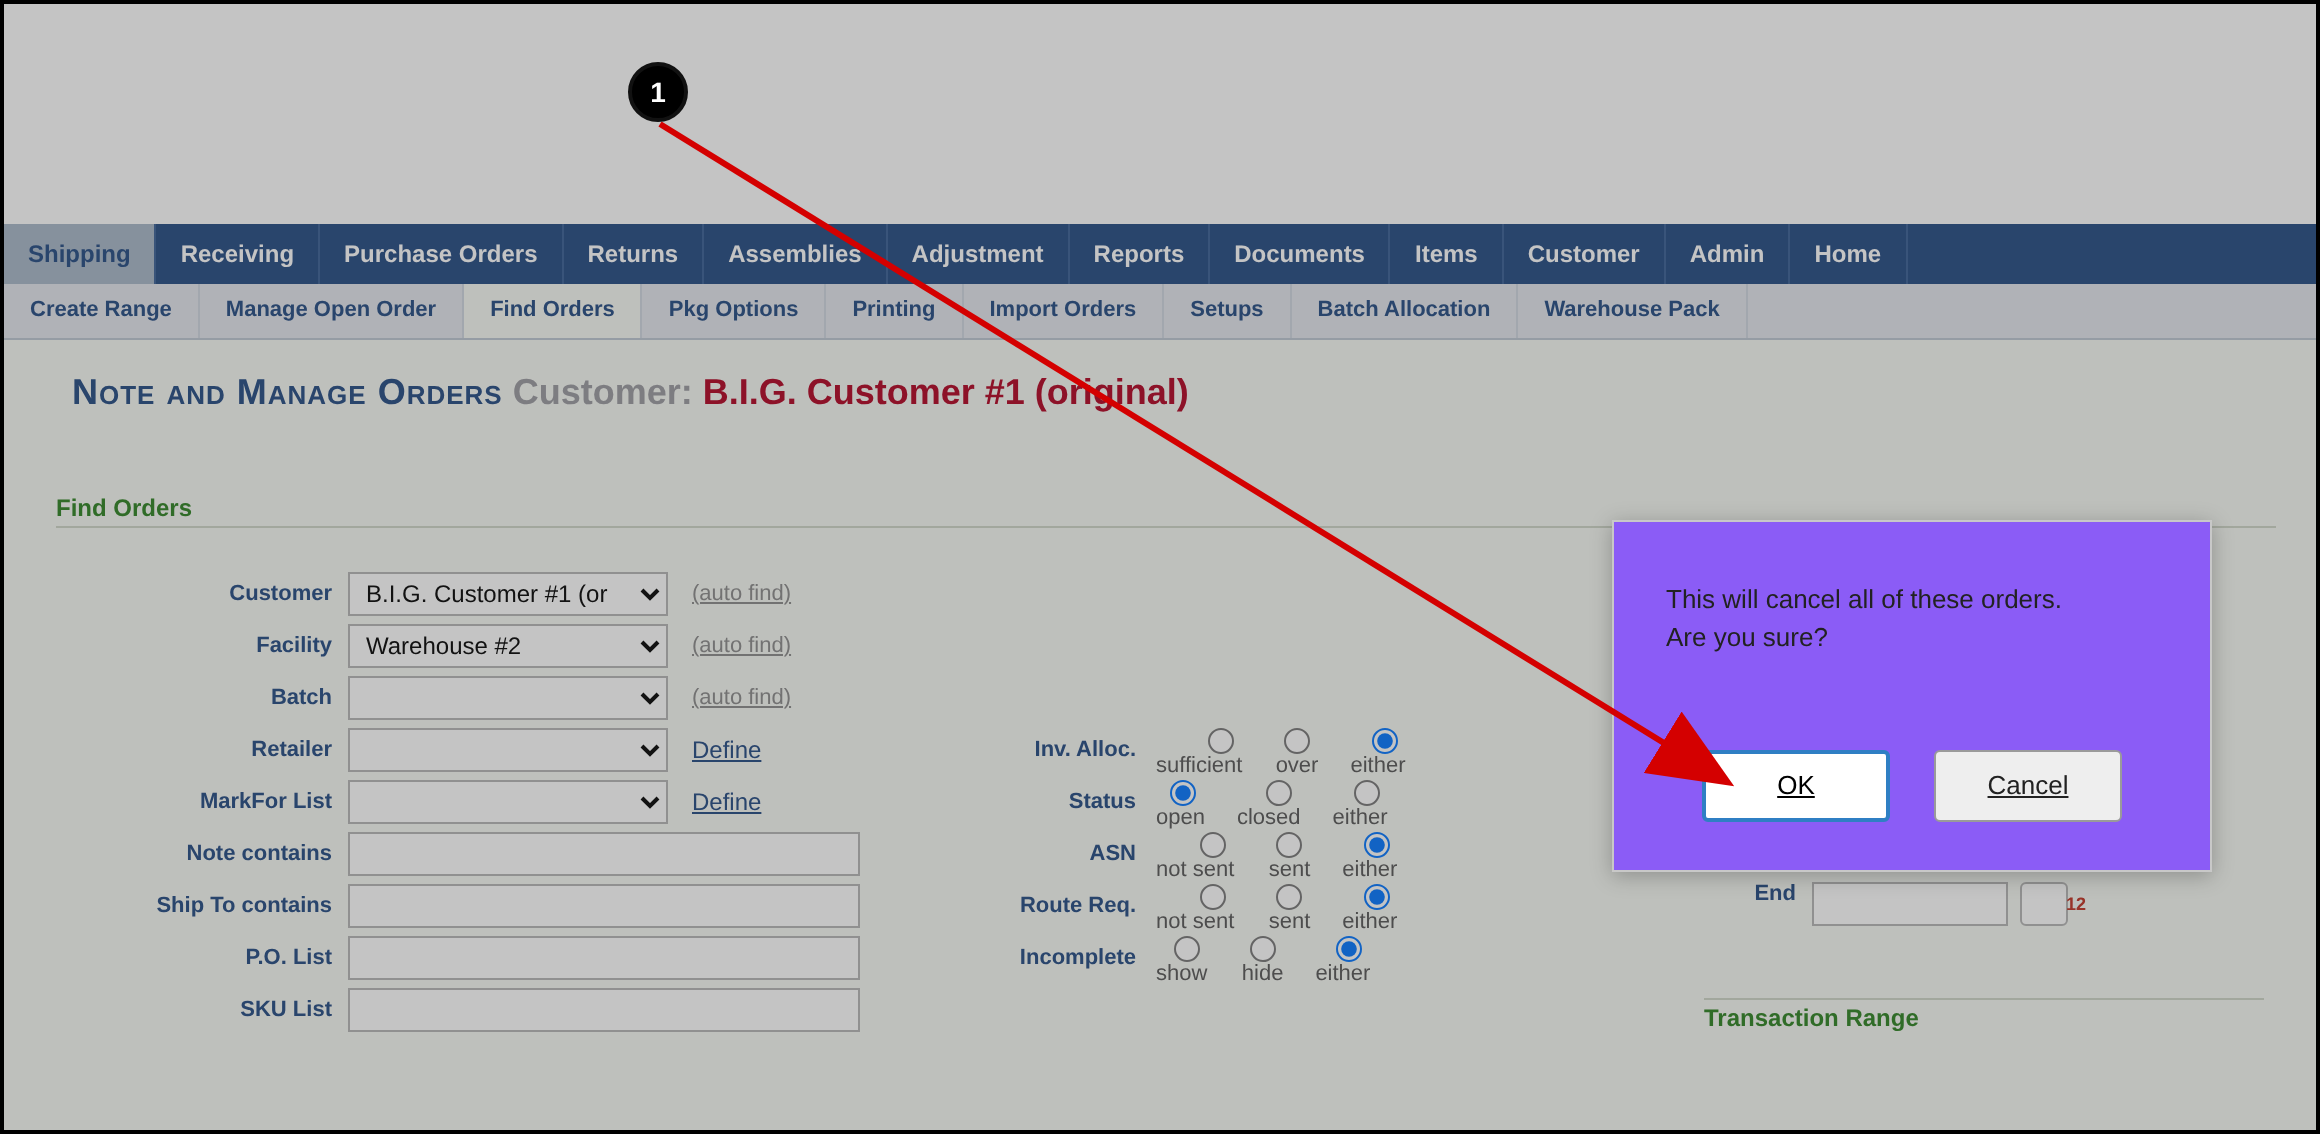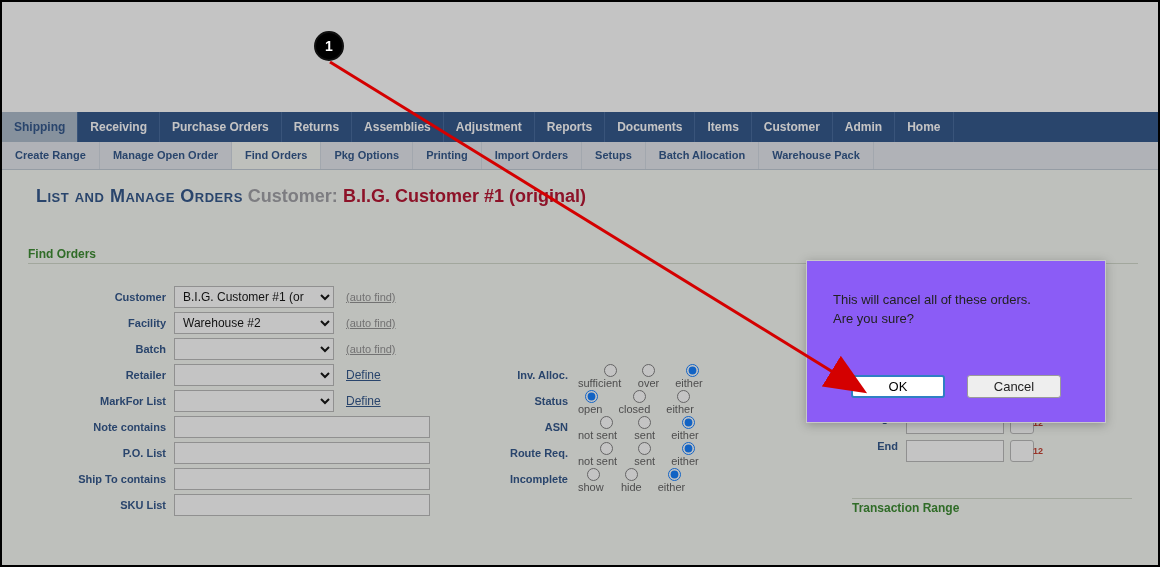--- a/index.html
+++ b/index.html
@@ -241,24 +241,25 @@
     line-height: 1.45;
     margin-bottom: 46px;
   }
   .dialog .btns {
     display: flex;
     gap: 22px;
     justify-content: center;
   }
   .dialog button {
     width: 94px;
-    height: 23px;
+    height: 36px;
     font-size: 13px;
     border-radius: 3px;
     cursor: pointer;
+    text-decoration: underline;
   }
   .dialog button.ok {
     border: 2px solid #2f7fc4;
     background: #fff;
     color: #000;
   }
   .dialog button.cancel {
     border: 1px solid #9a9a9a;
     background: #eee;
     color: #222;
@@ -318,21 +319,21 @@
       <div class="stab">Pkg Options</div>
       <div class="stab">Printing</div>
       <div class="stab">Import Orders</div>
       <div class="stab">Setups</div>
       <div class="stab">Batch Allocation</div>
       <div class="stab">Warehouse Pack</div>
     </div>
 
     <div class="content">
       <div class="page-head">
-        <span class="head-title">List and Manage Orders</span>
+        <span class="head-title">Note and Manage Orders</span>
         <span class="head-sub">Customer:</span>
         <span class="head-cust">B.I.G. Customer #1 (original)</span>
       </div>
 
       <div class="section-title">Find Orders</div>
 
       <div class="layout">
 
         <div class="col-left">
           <div class="frow">
@@ -358,25 +359,25 @@
           <div class="frow">
             <label>MarkFor List</label>
             <select><option></option></select>
             <span class="linkish">Define</span>
           </div>
           <div class="frow">
             <label>Note contains</label>
             <input type="text" class="wide" style="">
           </div>
           <div class="frow">
+            <label>Ship To contains</label>
+            <input type="text" class="wide" style="">
+          </div>
+          <div class="frow">
             <label>P.O. List</label>
-            <input type="text" class="wide" style="">
-          </div>
-          <div class="frow">
-            <label>Ship To contains</label>
             <input type="text" class="wide" style="">
           </div>
           <div class="frow">
             <label>SKU List</label>
             <input type="text" class="wide" style="">
           </div>
         </div>
 
         <div class="col-mid">
           <div style="height:78px"></div>

